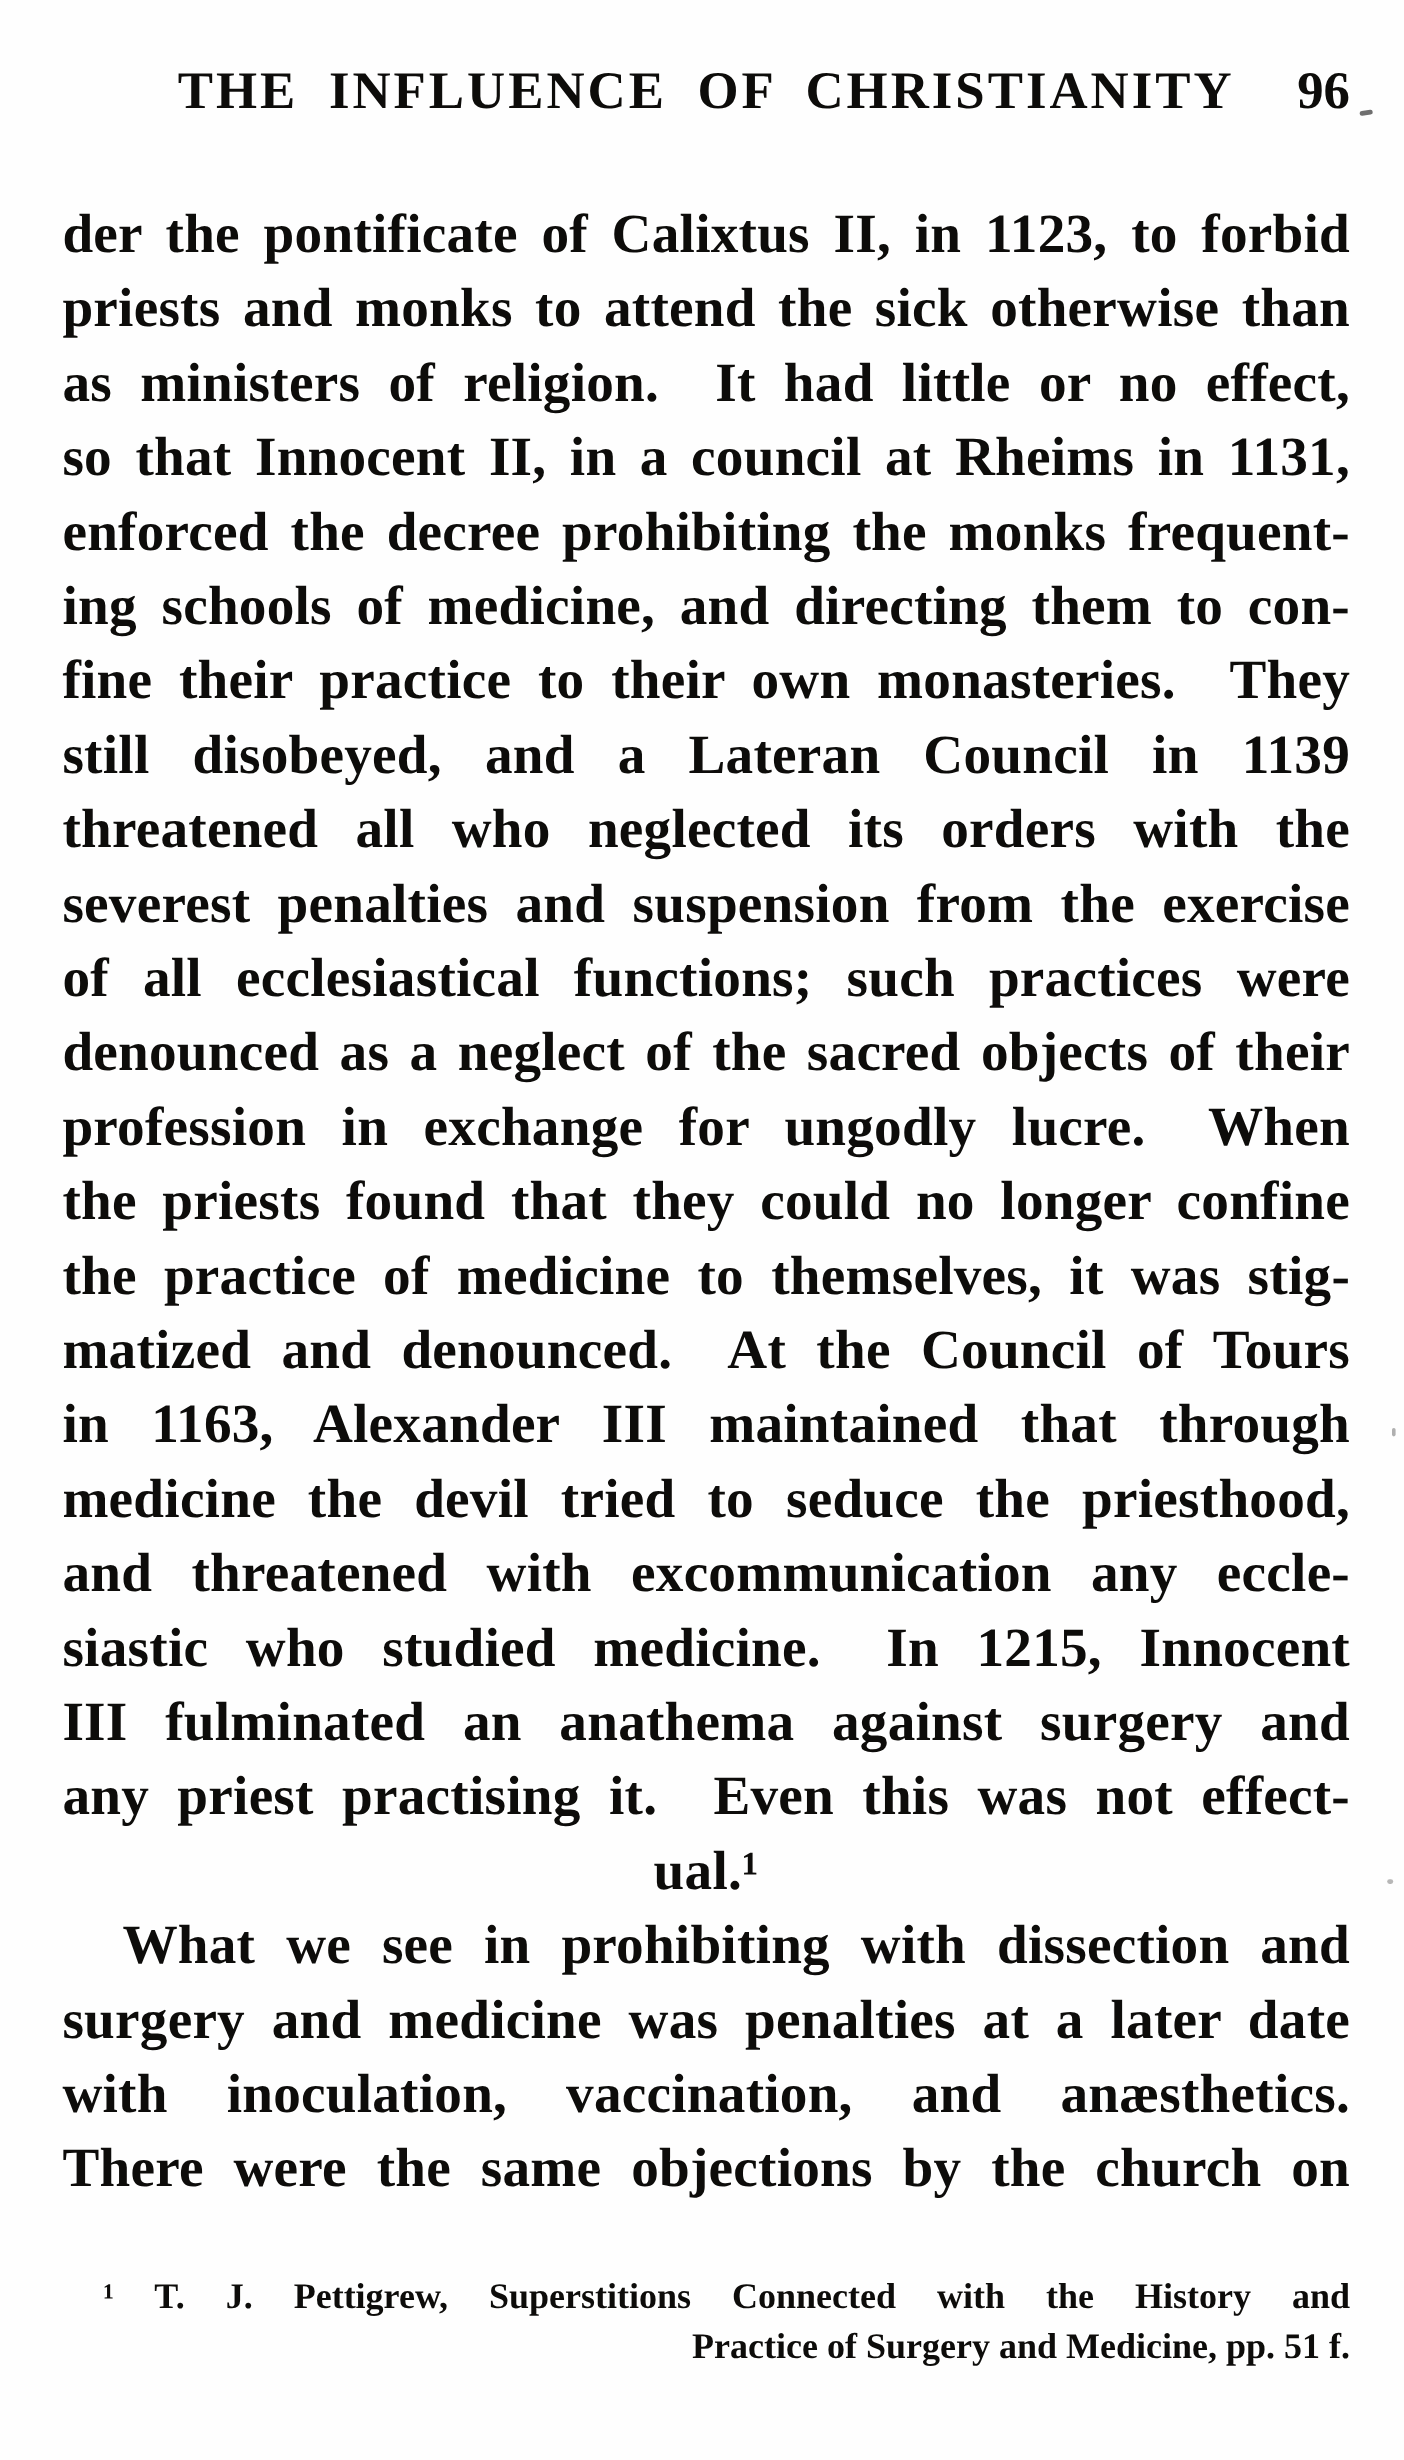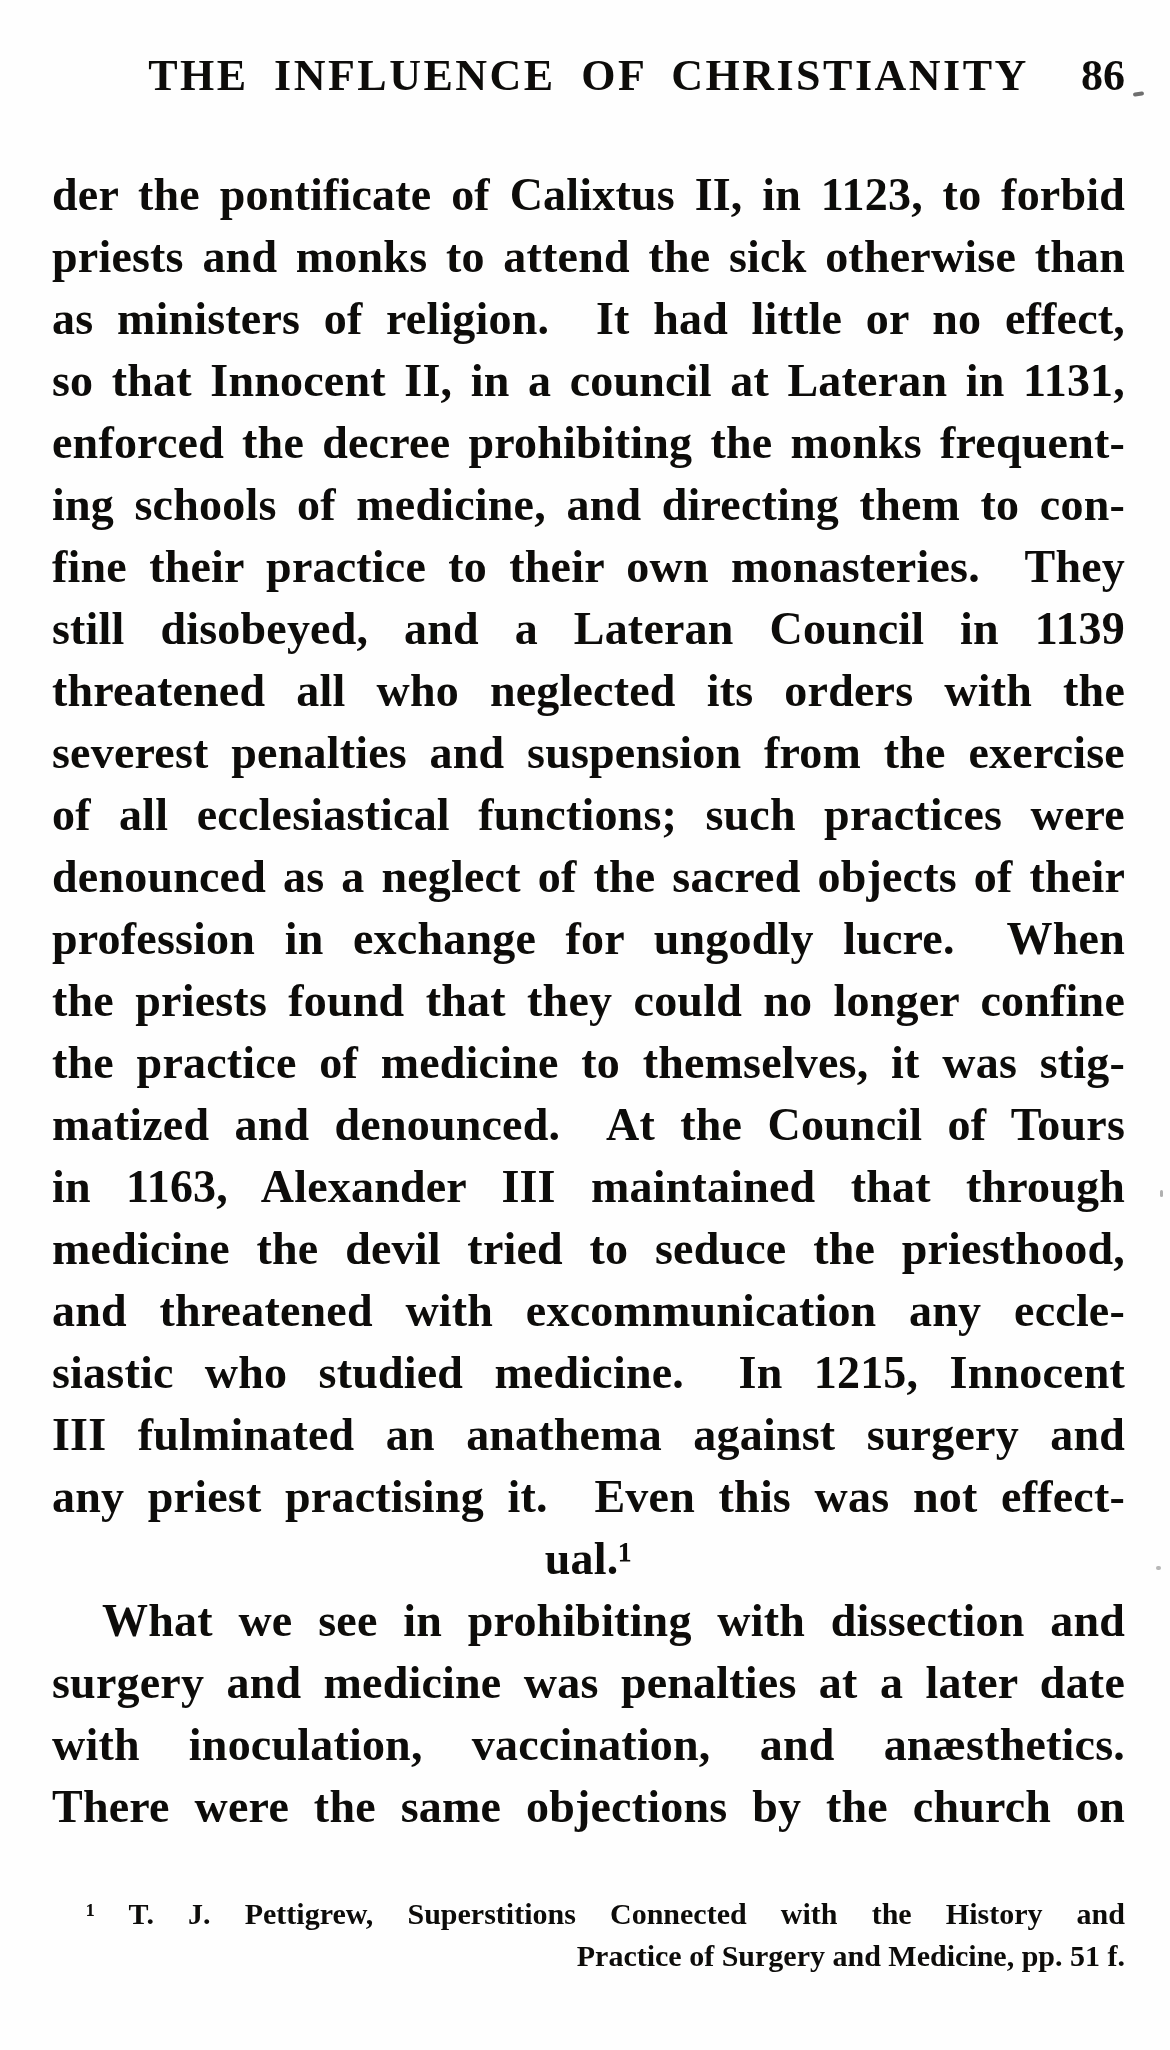--- a/index.html
+++ b/index.html
@@ -100,29 +100,29 @@
   .speck-b { left: 1160px; top: 1190px; width: 3px; height: 7px; opacity: .55; }
   .speck-c { left: 1156px; top: 1566px; width: 5px; height: 4px; opacity: .5; }
 </style>
 </head>
 <body>
 
 <div class="page">
 
   <header class="running-header">
     <span class="running-title">THE INFLUENCE OF CHRISTIANITY</span>
-    <span class="page-number">86</span>
+    <span class="page-number">96</span>
   </header>
 
   <main class="body-text" id="body-text">
       <div>
         <div class="line just">der the pontificate of Calixtus II, in 1123, to forbid</div>
         <div class="line just">priests and monks to attend the sick otherwise than</div>
         <div class="line just">as ministers of religion.  It had little or no effect,</div>
-        <div class="line just">so that Innocent II, in a council at Lateran in 1131,</div>
+        <div class="line just">so that Innocent II, in a council at Rheims in 1131,</div>
         <div class="line just">enforced the decree prohibiting the monks frequent-</div>
         <div class="line just">ing schools of medicine, and directing them to con-</div>
         <div class="line just">fine their practice to their own monasteries.  They</div>
         <div class="line just">still disobeyed, and a Lateran Council in 1139</div>
         <div class="line just">threatened all who neglected its orders with the</div>
         <div class="line just">severest penalties and suspension from the exercise</div>
         <div class="line just">of all ecclesiastical functions; such practices were</div>
         <div class="line just">denounced as a neglect of the sacred objects of their</div>
         <div class="line just">profession in exchange for ungodly lucre.  When</div>
         <div class="line just">the priests found that they could no longer confine</div>

